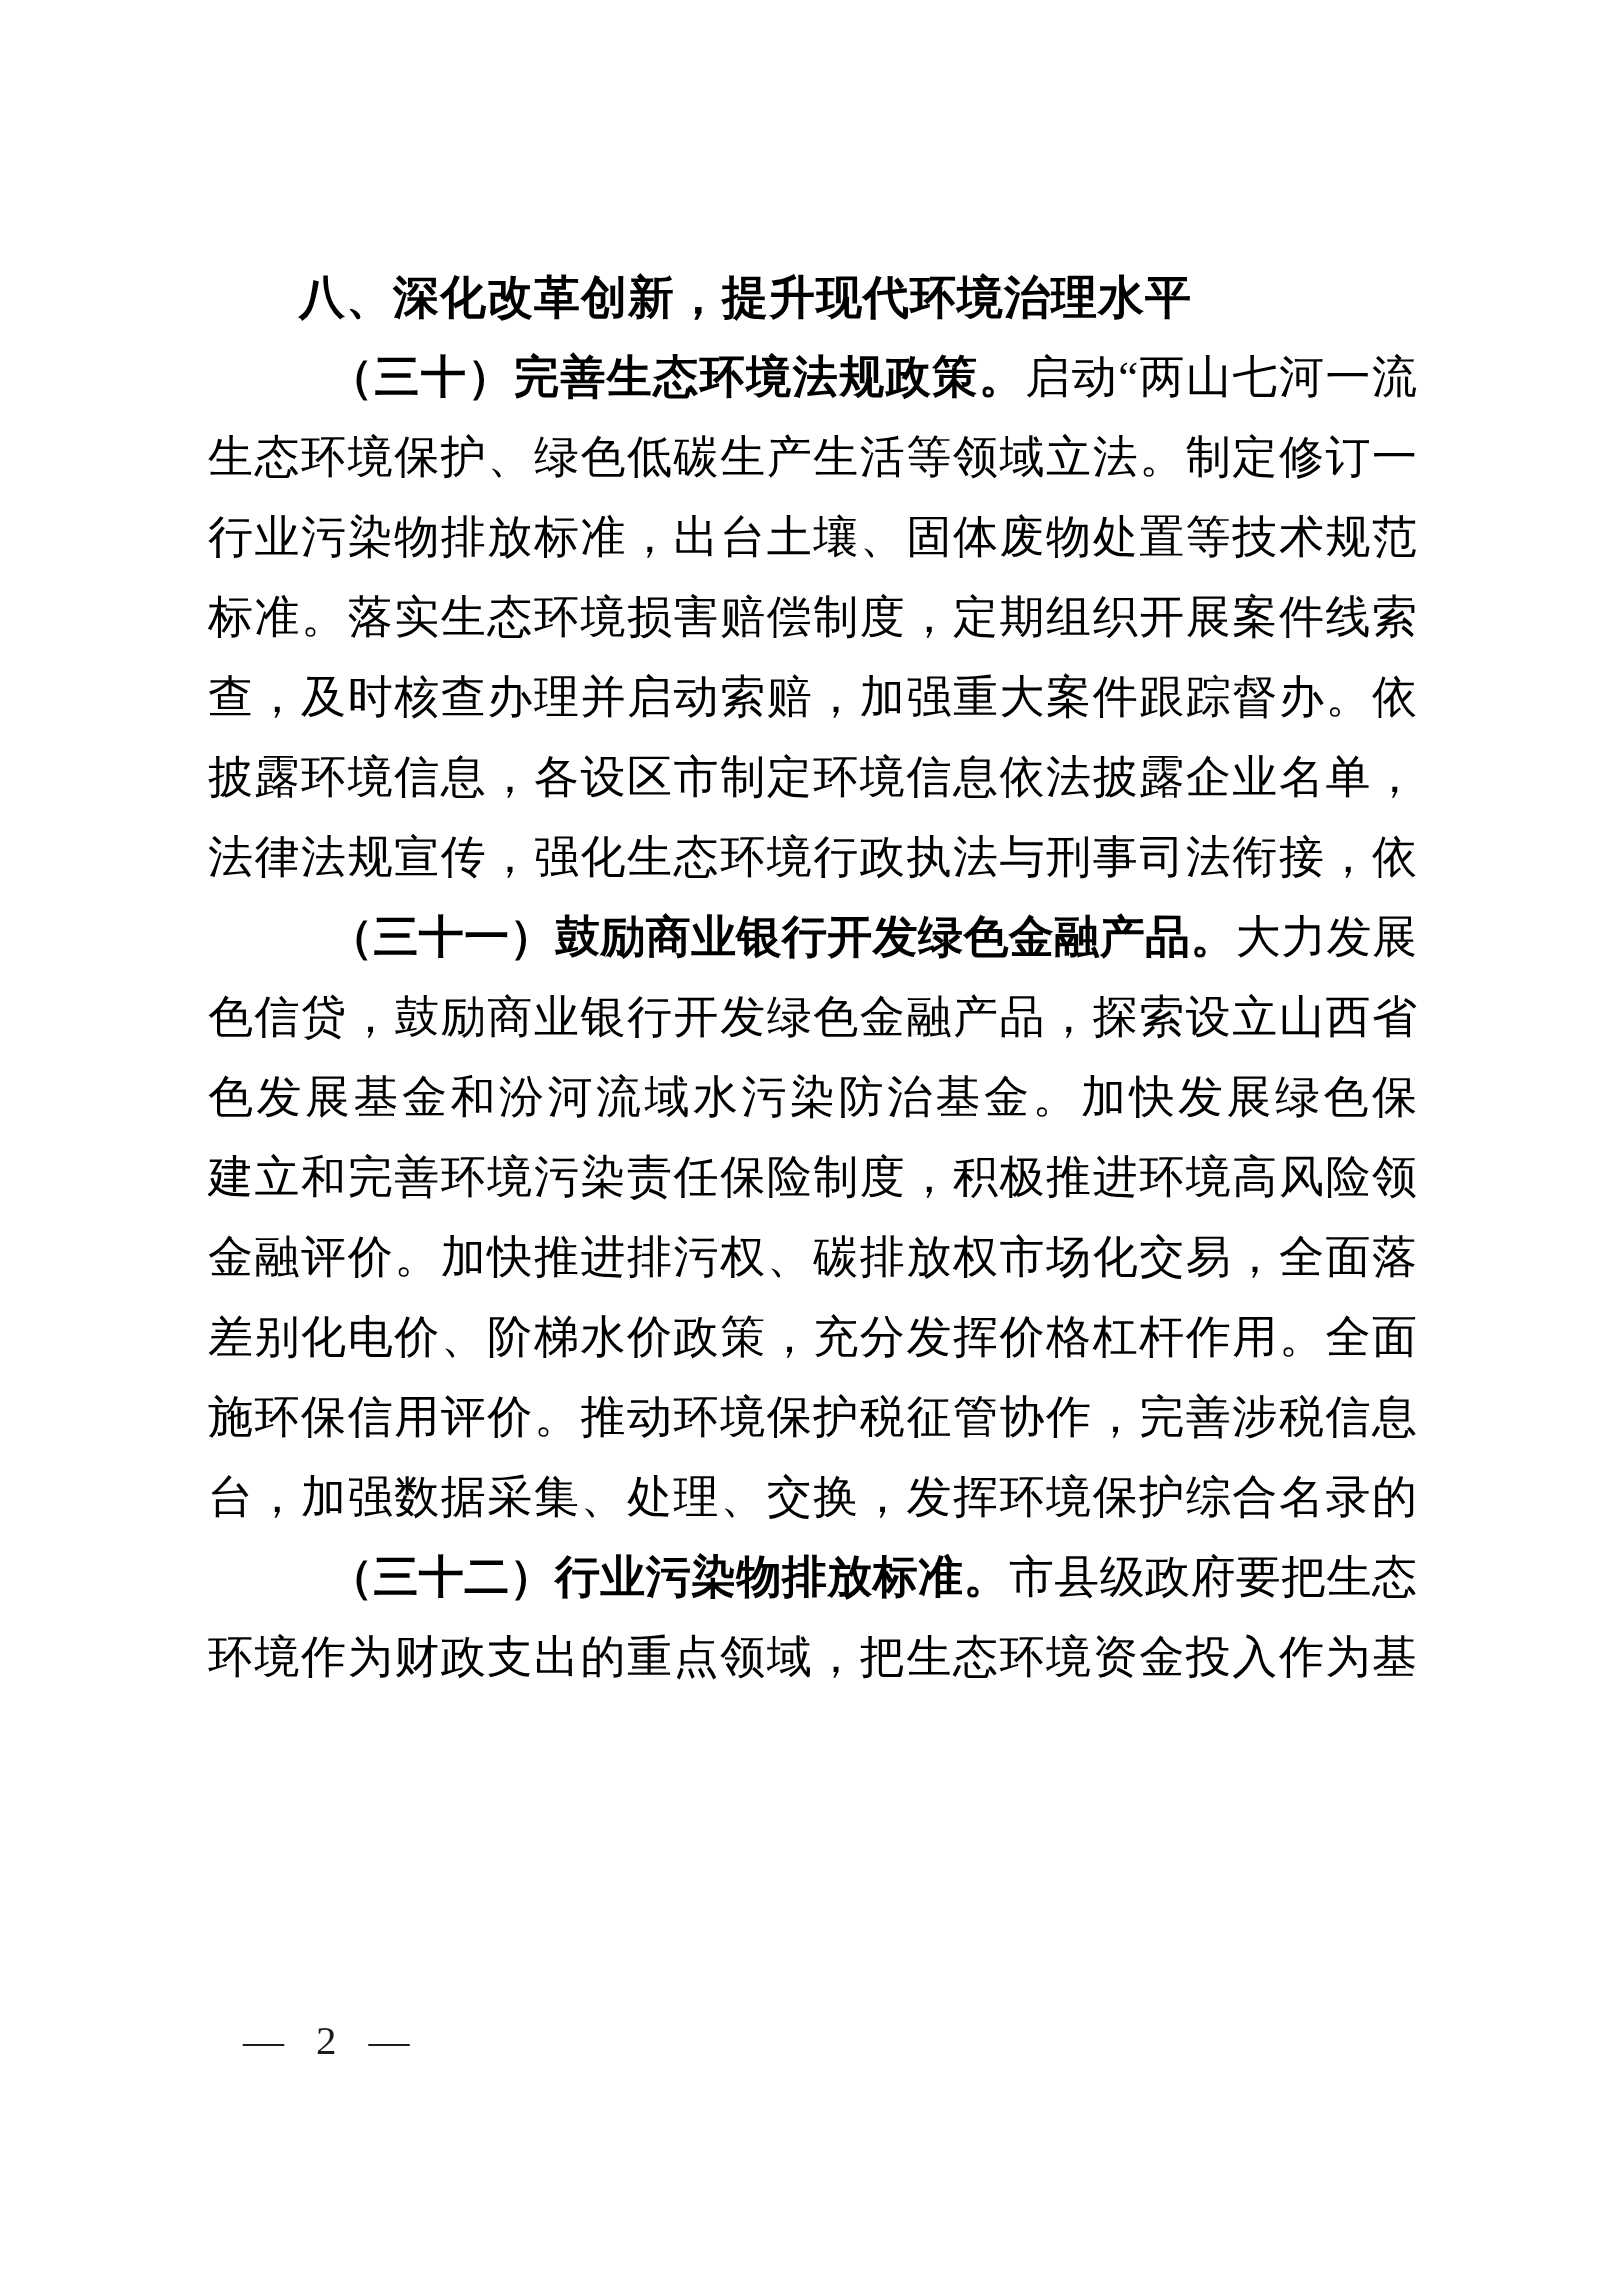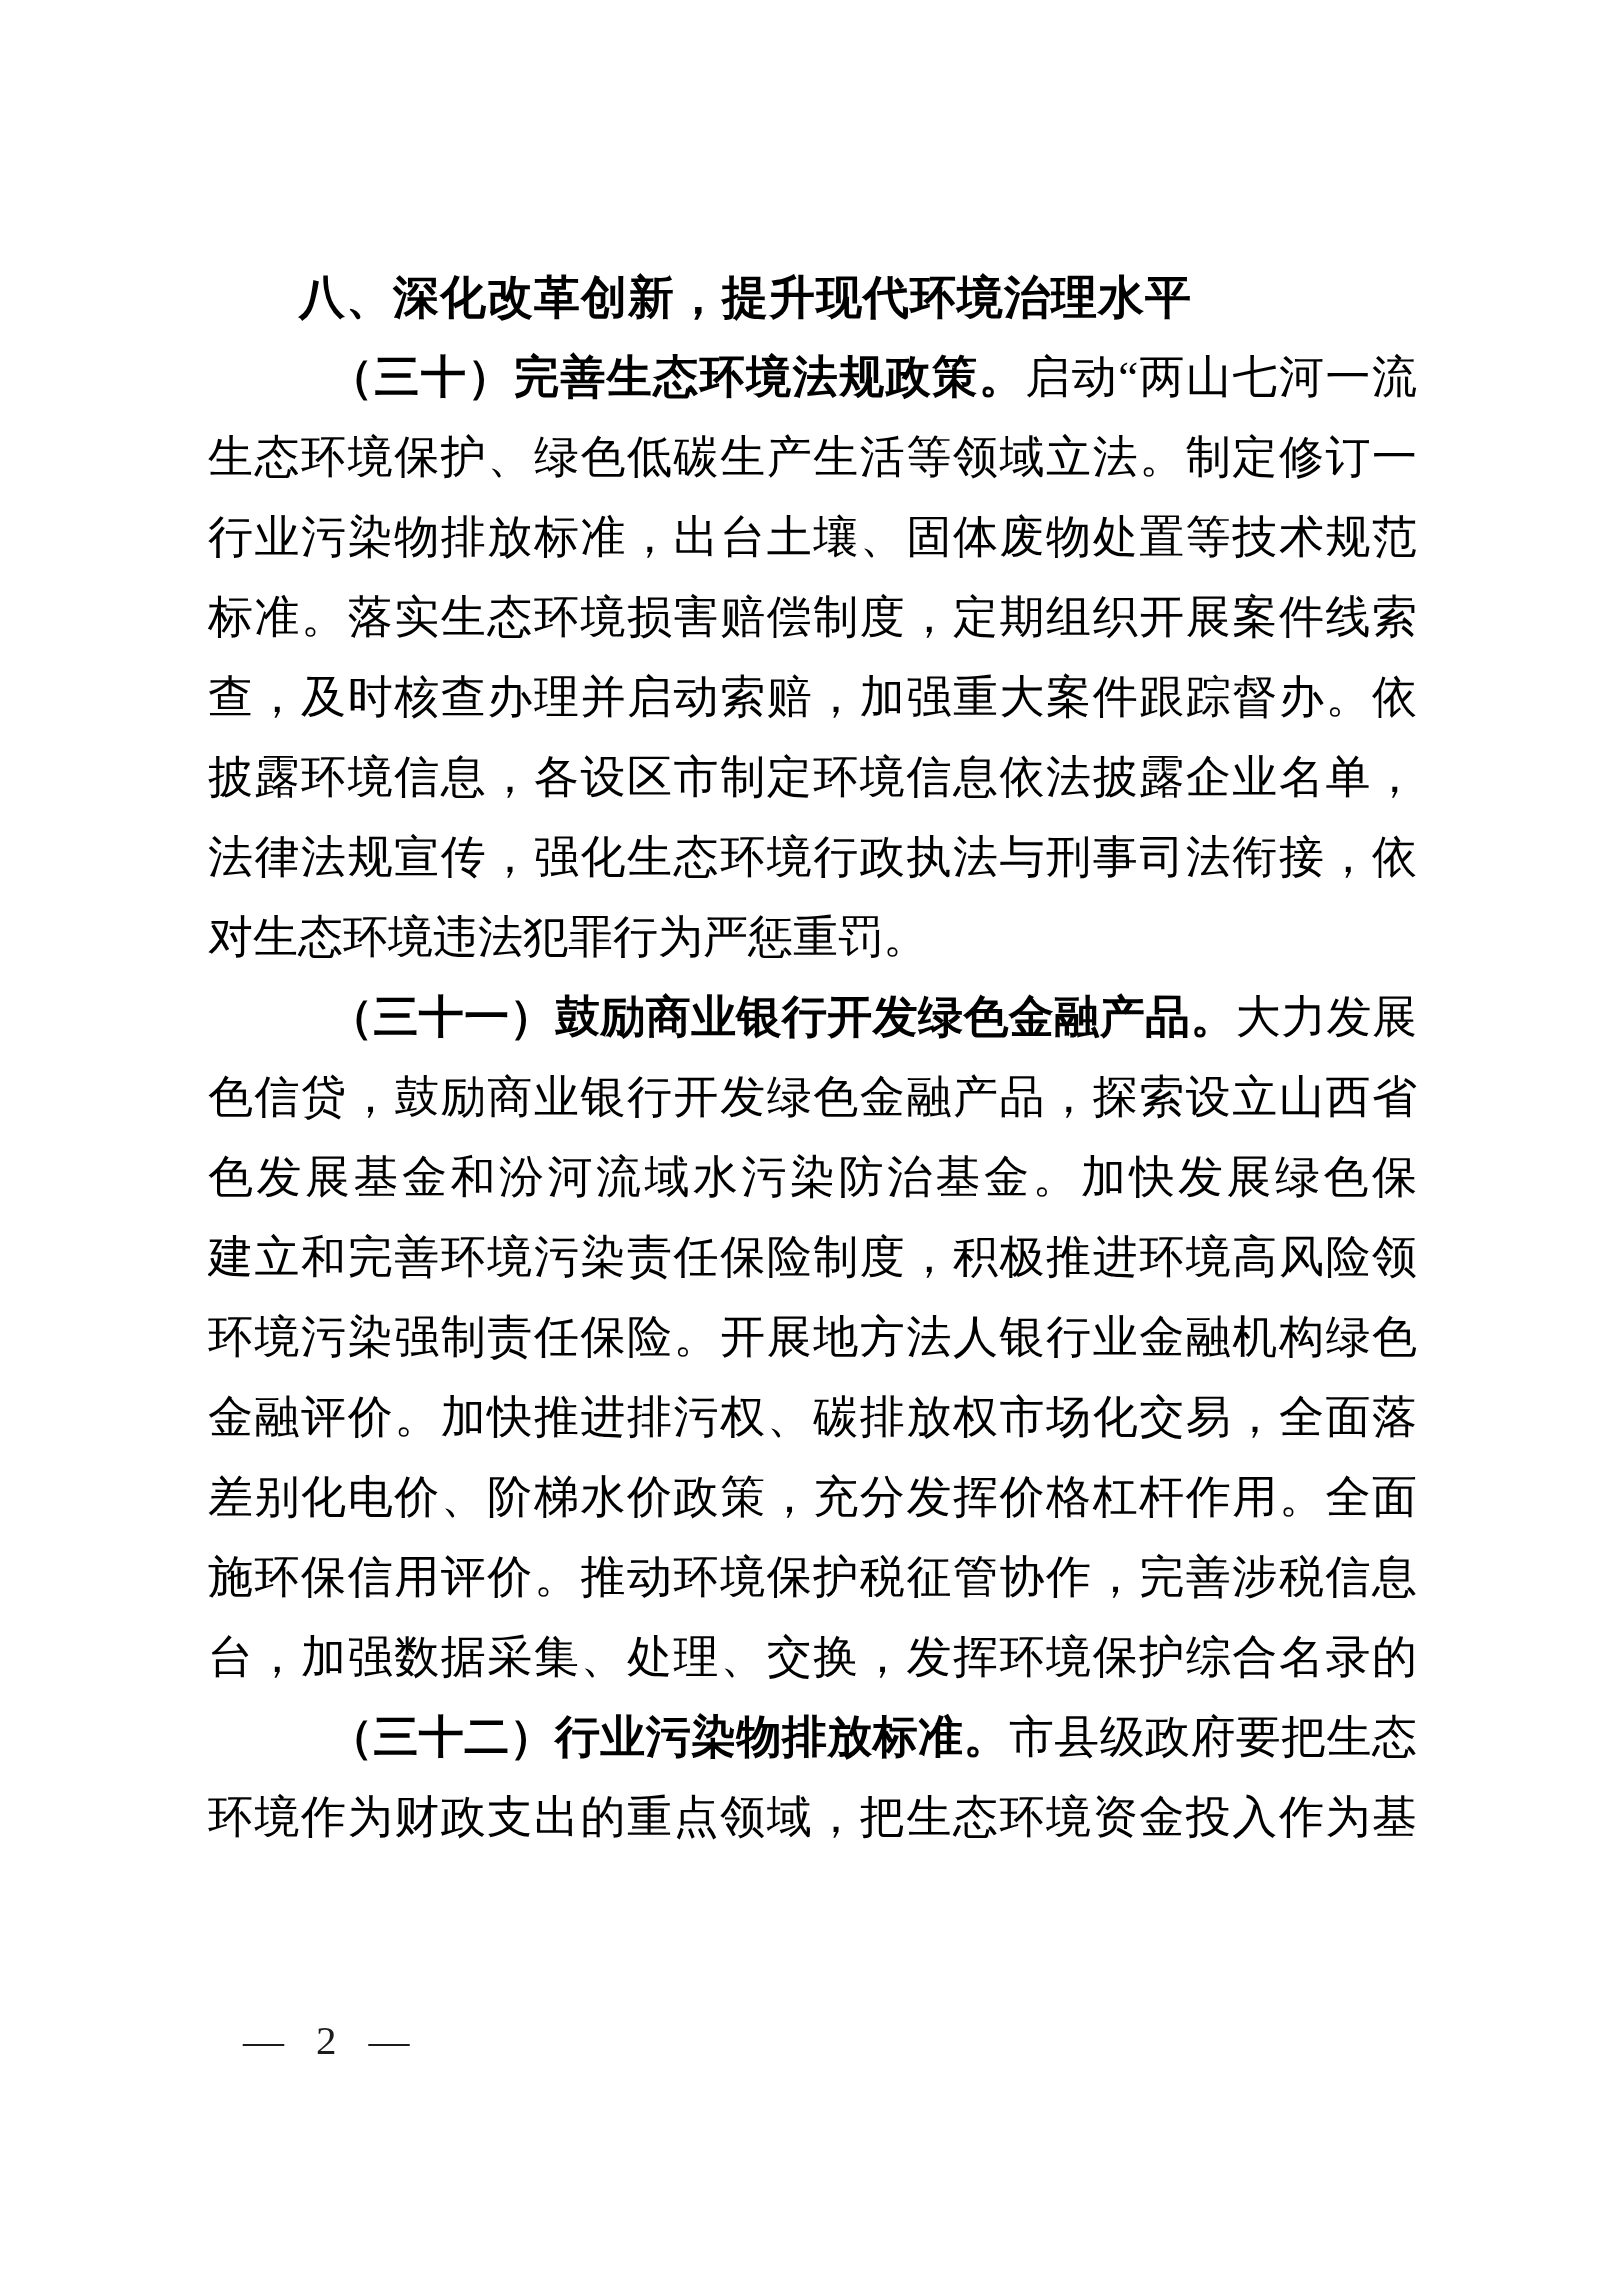--- a/index.html
+++ b/index.html
@@ -75,26 +75,24 @@
   <div class="body-block">
     <div class="heading">八、深化改革创新，提升现代环境治理水平</div>
 
   <div class="line indent"><span class="bold">（三十）完善生态环境法规政策。</span><span>启动“两山七河一流域”</span></div>
       <div class="line"><span>生态环境保护、绿色低碳生产生活等领域立法。制定修订一批</span></div>
       <div class="line"><span>行业污染物排放标准，出台土壤、固体废物处置等技术规范类</span></div>
       <div class="line"><span>标准。落实生态环境损害赔偿制度，定期组织开展案件线索筛</span></div>
       <div class="line"><span>查，及时核查办理并启动索赔，加强重大案件跟踪督办。依法</span></div>
       <div class="line"><span>披露环境信息，各设区市制定环境信息依法披露企业名单，完</span></div>
       <div class="line"><span>法律法规宣传，强化生态环境行政执法与刑事司法衔接，依法</span></div>
-      <div class="line short-last"><span>对生态环境违法犯罪行为严惩重罚。</span></div>
       <div class="line indent"><span class="bold">（三十一）鼓励商业银行开发绿色金融产品。</span><span>大力发展绿</span></div>
       <div class="line"><span>色信贷，鼓励商业银行开发绿色金融产品，探索设立山西省绿</span></div>
       <div class="line"><span>色发展基金和汾河流域水污染防治基金。加快发展绿色保险，</span></div>
       <div class="line"><span>建立和完善环境污染责任保险制度，积极推进环境高风险领域</span></div>
-      <div class="line"><span>环境污染强制责任保险。开展地方法人银行业金融机构绿色</span></div>
       <div class="line"><span>金融评价。加快推进排污权、碳排放权市场化交易，全面落实</span></div>
       <div class="line"><span>差别化电价、阶梯水价政策，充分发挥价格杠杆作用。全面实</span></div>
       <div class="line"><span>施环保信用评价。推动环境保护税征管协作，完善涉税信息平</span></div>
       <div class="line"><span>台，加强数据采集、处理、交换，发挥环境保护综合名录的引导</span></div>
       <div class="line indent"><span class="bold">（三十二）行业污染物排放标准。</span><span>市县级政府要把生态</span></div>
       <div class="line"><span>环境作为财政支出的重点领域，把生态环境资金投入作为基础</span></div>
     </div>
 
   <div class="footer">
     <span>—</span>

